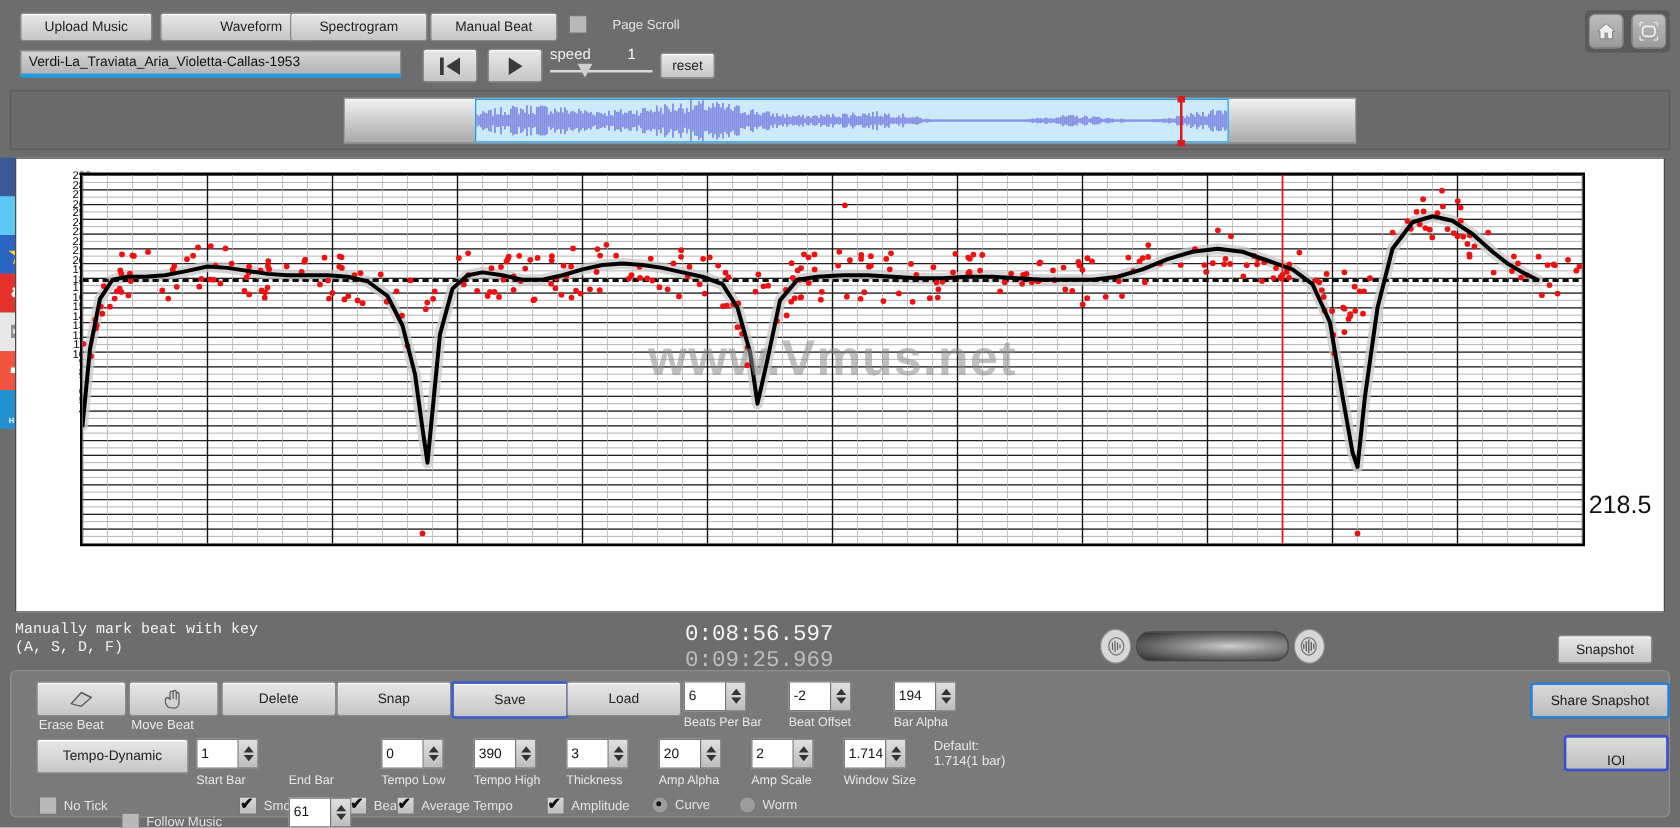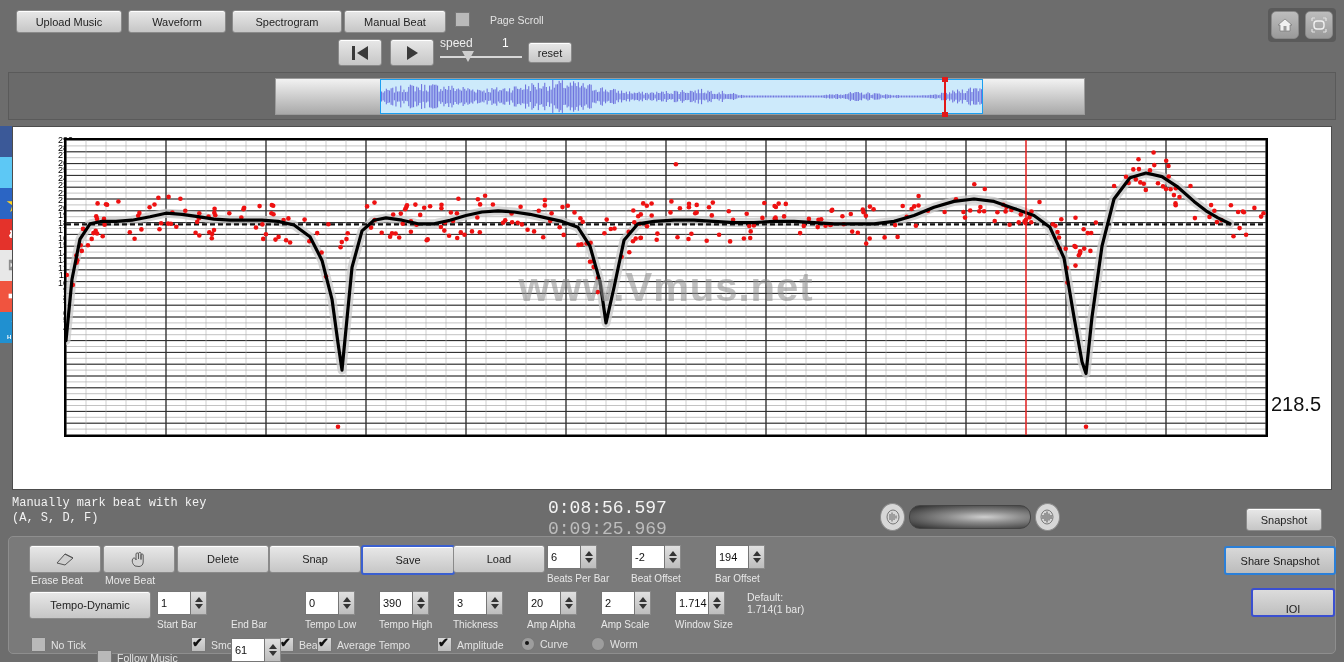--- a/index.html
+++ b/index.html
@@ -134,35 +134,38 @@
      background:linear-gradient(#dcdcdc,#bfbfbf);border:2px solid #3a4fd0;border-radius:3px;
      display:flex;align-items:flex-end;justify-content:center;font-size:11px;cursor:pointer;}
 </style>
 </head>
 <body>
 
 <div id="topbar">
   <div class="btn tabbtn" style="left:16px;width:104px;">
       <span>Upload Music</span>
     </div>
-  <div class="btn tabbtn" style="left:128px;width:96px;">
+  <div class="btn tabbtn" style="left:128px;width:96px;padding-left:24px;">
       <span>Waveform</span>
     </div>
   <div class="btn tabbtn" style="left:232px;width:108px;">
       <span>Spectrogram</span>
     </div>
   <div class="btn tabbtn" style="left:344px;width:100px;">
       <span>Manual Beat</span>
     </div>
 
   <div id="pagescroll-wrap">
     <span class="chk plain"></span>
     <span class="lbl">Page Scroll</span>
   </div>
 
+  <div id="filename">
+    <span>Verdi-La_Traviata_Aria_Violetta-Callas-1953</span>
+  </div>
 
   <div id="transport">
     <div class="btn tbtn">
       <span class="bar-l"></span>
         <span class="tri-l"></span>
     </div>
     <div class="btn tbtn">
       <span class="tri-r"></span>
     </div>
   </div>
@@ -1285,21 +1288,21 @@
       </div>
     </div>
     <div class="spinlab" style="left: 622px; top: 36px;">Beat Offset</div>
     <div class="spin" style="left: 706px; top: 8px;">
       <div class="v">194</div>
       <div class="ar">
         <div class="up"></div>
         <div class="dn"></div>
       </div>
     </div>
-    <div class="spinlab" style="left: 706px; top: 36px;">Bar Offset</div>
+    <div class="spinlab" style="left: 706px; top: 36px;">Bar Alpha</div>
     <div class="spin" style="left: 148px; top: 54px;">
       <div class="v">1</div>
       <div class="ar">
         <div class="up"></div>
         <div class="dn"></div>
       </div>
     </div>
     <div class="spinlab" style="left: 148px; top: 82px;">Start Bar</div>
     <div class="spin" style="left: 222px; top: 54px; margin-top: 47px;">
       <div class="v">61</div>

